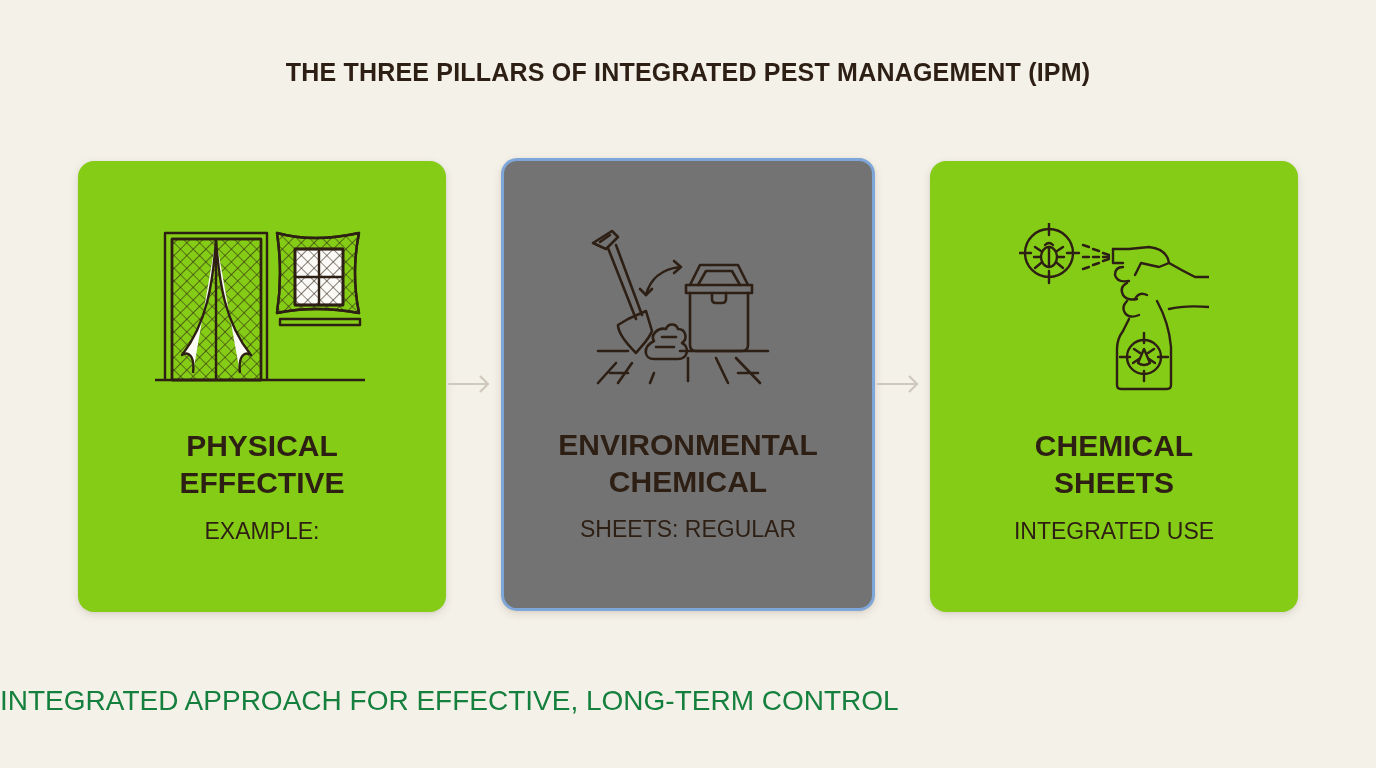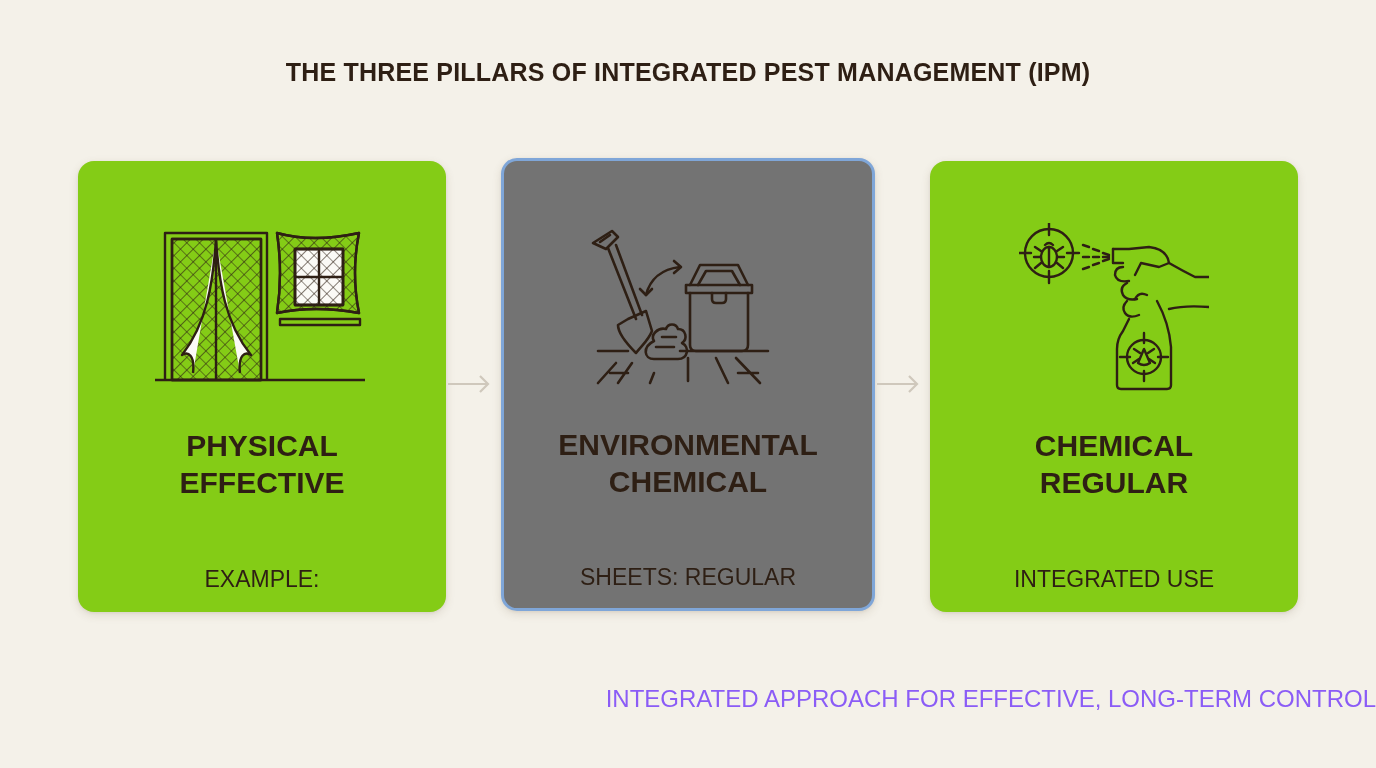--- a/index.html
+++ b/index.html
@@ -39,29 +39,28 @@
     text-align: center;
     font-size: 30px; font-weight: 700; line-height: 37px;
     color: #2e1f14;
   }
   .card.c2 .card-title { top: 265px; }
   .card-example {
     position: absolute; left: 0; right: 0; top: 356px;
     text-align: center;
     font-size: 23px; font-weight: 400; line-height: 28px;
     color: #2e1f14;
-    margin-top: 48px;
   }
   .card.c2 .card-example { top: 354px; }
   .arrow { position: absolute; top: 372px; }
   .footer {
     position: absolute; left: 0; right: 0; top: 685px;
-    text-align: right;
-    font-size: 24px; font-weight: 400;
-    color: #8b5cf6;
+    text-align: left;
+    font-size: 28px; font-weight: 400;
+    color: #15803d;
   }
 </style>
 </head>
 <body>
 
 <div class="title">THE THREE PILLARS OF INTEGRATED PEST MANAGEMENT (IPM)</div>
 
 <div class="card c1">
   <svg class="icon" width="214" height="170" viewBox="0 0 214 170">
     <defs>
@@ -168,20 +167,20 @@
 
       <path d="M110 96 L104 108 Q98 116 98 126 V162 Q98 166 102 166 H148 Q152 166 152 162 V124 Q150 100 138 78"></path>
       <circle cx="125" cy="134" r="17"></circle>
       <path d="M125 110 V120 M125 148 V158 M101 134 H111 M139 134 H149"></path>
       <path d="M125 126 L119 140 Q125 144 131 140 Z"></path>
       <path d="M121 130 L115 126 M129 130 L135 126 M120 136 L114 140 M130 136 L136 140"></path>
     </g>
   </svg>
   <div class="card-title">
     <div>CHEMICAL</div>
-    <div>REGULAR</div>
+    <div>SHEETS</div>
   </div>
   <div class="card-example">
     <div>INTEGRATED USE</div>
   </div>
 </div>
 
 <div class="footer">INTEGRATED APPROACH FOR EFFECTIVE, LONG-TERM CONTROL</div>
 
 </body></html>

